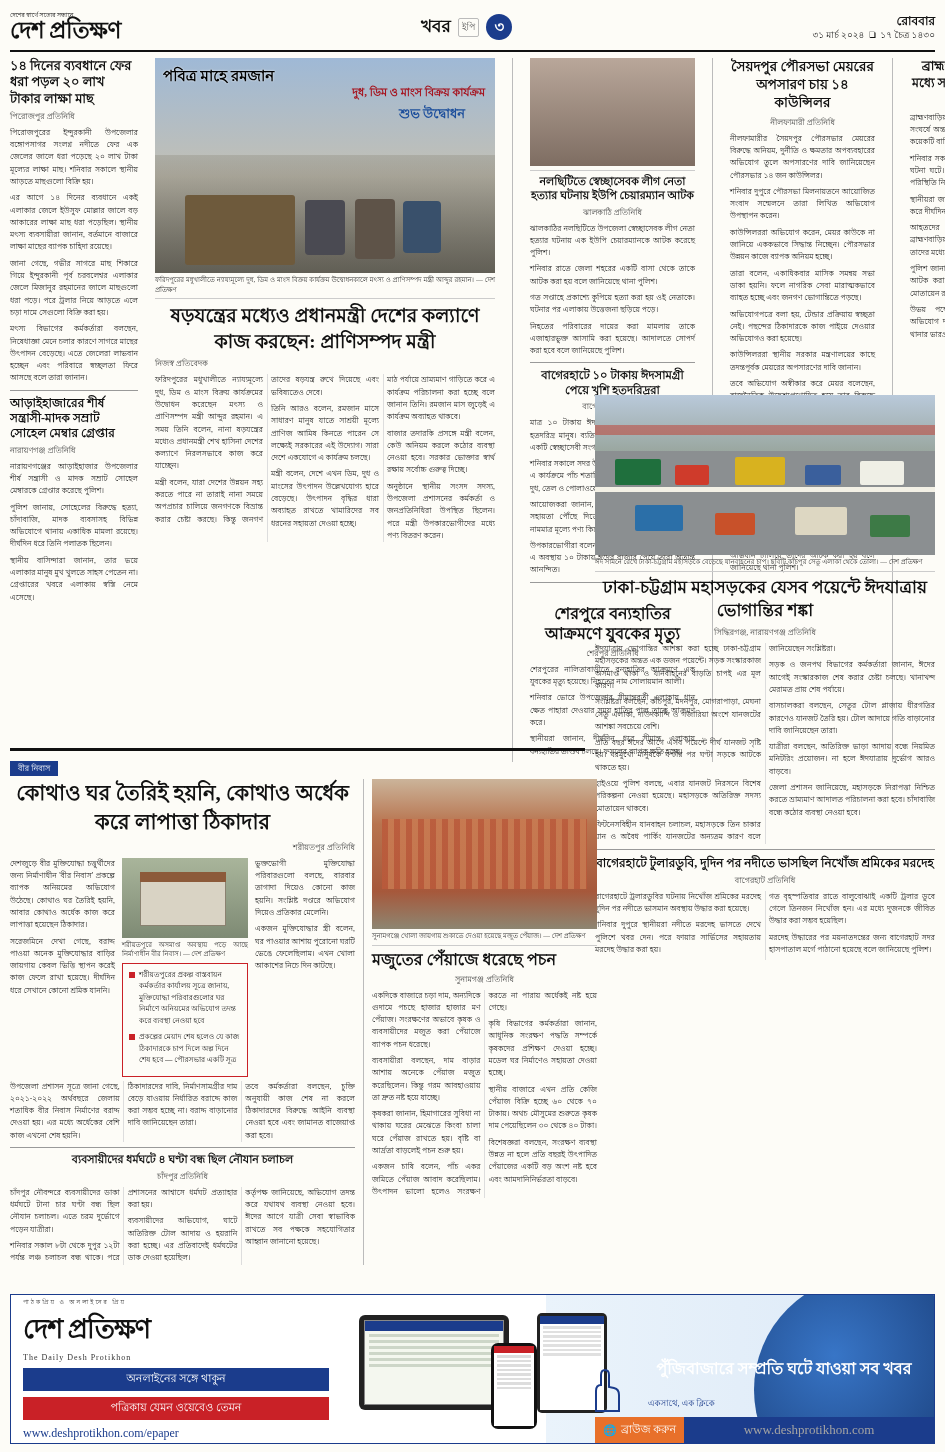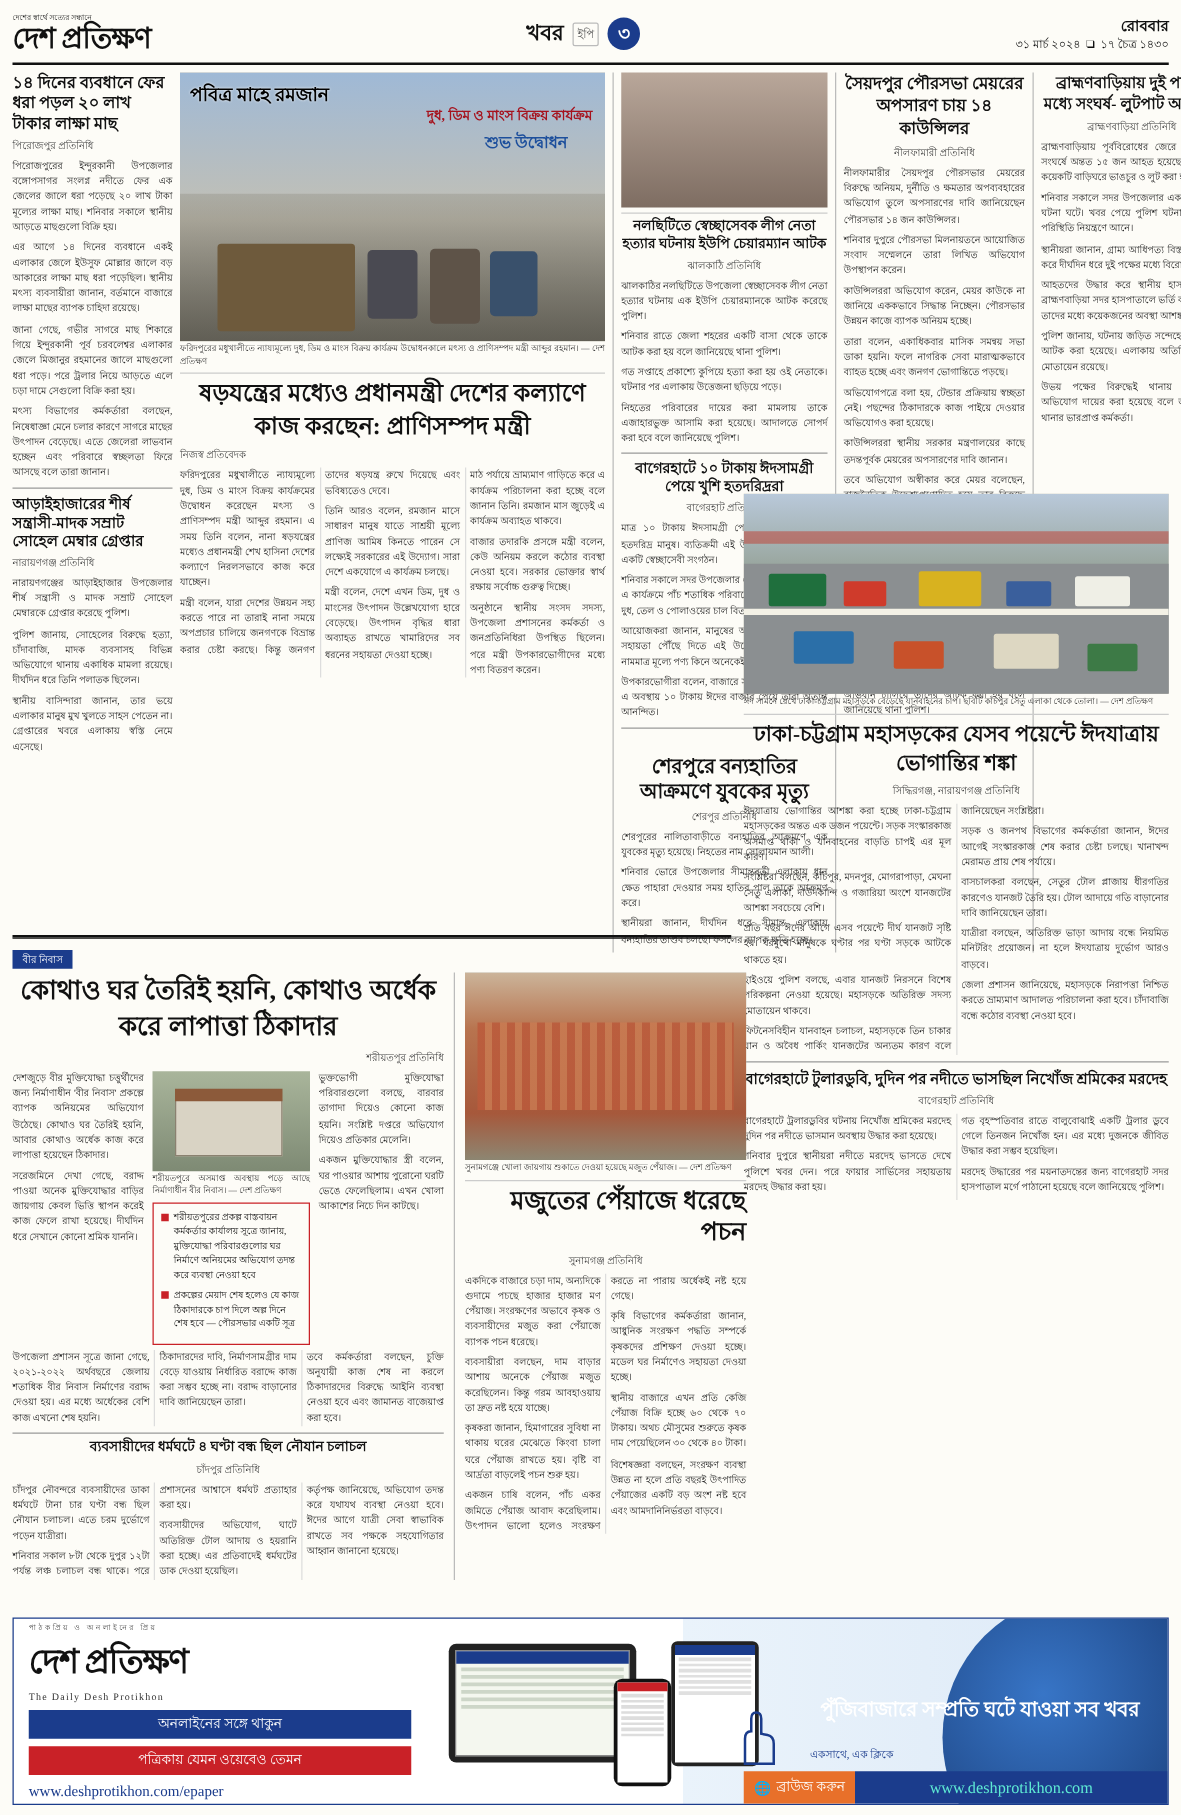--- a/index.html
+++ b/index.html
@@ -68,21 +68,21 @@
   .ad-mid { flex:1; position:relative; }
   .ad-right { width:300px; position:relative; display:flex; flex-direction:column; align-items:center; justify-content:center; }
   .globe {
     position:absolute; right:-50px; top:-20px; width:230px; height:230px; border-radius:50%;
     background:radial-gradient(circle at 35% 35%, #2f6fc4, #123a7a 70%);
     opacity:.95;
   }
   .ad-right-text { position:relative; z-index:2; color:#fff; text-align:center; font-size:16px; line-height:1.5; font-weight:bold;}
   .ad-bottom-bar { position:absolute; left:0; right:0; bottom:0; height:26px; display:flex; }
   .browse-btn { background:#e8702a; color:#fff; font-size:11px; display:flex; align-items:center; gap:4px; padding:0 8px;}
-  .site-btn { background:#1b3c8c; color:#5eead4; font-size:13px; flex:1; display:flex; align-items:center; justify-content:center;font-family:Liberation Serif, serif;}
+  .site-btn { background:#1b3c8c; color:#a3a3a3; font-size:13px; flex:1; display:flex; align-items:center; justify-content:center;font-family:Liberation Serif, serif;}
 
   
   .laptop { position:absolute; left:18px; top:20px; width:150px; height:95px; background:#222; border-radius:6px; padding:5px;}
   .laptop .scr { width:100%; height:100%; background:#f4f7ef; border:1px solid #888; }
   .laptop .scr .hdr { height:10px; background:#1b3c8c; }
   .laptop .scr .ln { height:3px; margin:3px 4px; background:#cdd6c8;}
   .phone { position:absolute; left:150px; top:48px; width:46px; height:86px; background:#111; border-radius:7px; padding:3px;}
   .phone .scr { width:100%; height:100%; background:#fff; }
   .phone .scr .hdr { height:7px; background:#c92127;}
   .phone .scr .ln { height:2.5px; margin:2px 3px; background:#ddd;}
@@ -114,21 +114,21 @@
       <span class="section-title">খবর</span>
       <span class="page-stamp">ইপি</span>
       <span class="pageno-badge">৩</span>
     </div>
     <div class="masthead-right">
       <div class="day">রোববার</div>
       <div><span>৩১ মার্চ ২০২৪</span> &nbsp;❑&nbsp; <span>১৭ চৈত্র ১৪৩০</span></div>
     </div>
   </div>
 
-  <div style="display:grid; grid-template-columns:128px 340px 1px 165px 1px 145px 1px 145px; gap:6px;">
+  <div style="display:grid; grid-template-columns:128px 340px 1px 165px 1px 145px 1px 145px; gap:17px;">
 
     <div>
       <div class="hl" style="font-size:13px;">১৪ দিনের ব্যবধানে ফের ধরা পড়ল ২০ লাখ টাকার লাক্ষা মাছ</div>
       <div class="byline">পিরোজপুর প্রতিনিধি</div>
       <div class="body-text">
         <p>পিরোজপুরের ইন্দুরকানী উপজেলার বঙ্গোপসাগর সংলগ্ন নদীতে ফের এক জেলের জালে ধরা পড়েছে ২০ লাখ টাকা মূল্যের লাক্ষা মাছ। শনিবার সকালে স্থানীয় আড়তে মাছগুলো বিক্রি হয়।</p>
         <p>এর আগে ১৪ দিনের ব্যবধানে একই এলাকার জেলে ইউসুফ মোল্লার জালে বড় আকারের লাক্ষা মাছ ধরা পড়েছিল। স্থানীয় মৎস্য ব্যবসায়ীরা জানান, বর্তমানে বাজারে লাক্ষা মাছের ব্যাপক চাহিদা রয়েছে।</p>
         <p>জানা গেছে, গভীর সাগরে মাছ শিকারে গিয়ে ইন্দুরকানী পূর্ব চরবলেশ্বর এলাকার জেলে মিজানুর রহমানের জালে মাছগুলো ধরা পড়ে। পরে ট্রলার নিয়ে আড়তে এলে চড়া দামে সেগুলো বিক্রি করা হয়।</p>
         <p>মৎস্য বিভাগের কর্মকর্তারা বলছেন, নিষেধাজ্ঞা মেনে চলার কারণে সাগরে মাছের উৎপাদন বেড়েছে। এতে জেলেরা লাভবান হচ্ছেন এবং পরিবারে স্বচ্ছলতা ফিরে আসছে বলে তারা জানান।</p>
       </div>
@@ -340,21 +340,21 @@
 
       <div class="vsep"></div>
 
       <div>
         <div class="photo" style="height:150px;">
           <div style="position:absolute;inset:0;background:linear-gradient(180deg,#cbb49a 0%,#b8744f 30%,#a6583b 75%,#8d8672 100%);"></div>
           <div style="position:absolute;left:10px;top:40px;right:10px;height:70px;background:repeating-linear-gradient(90deg,#bb5a3b 0 6px,#c97a51 6px 12px);opacity:.85;"></div>
         </div>
         <div class="cap">সুনামগঞ্জে খোলা জায়গায় শুকাতে দেওয়া হয়েছে মজুত পেঁয়াজ। — দেশ প্রতিক্ষণ</div>
         <div class="thin-rule"></div>
-        <div class="hl" style="font-size:20px; text-align:right;">মজুতের পেঁয়াজে ধরেছে পচন</div>
+        <div class="hl" style="font-size:16px; text-align:left;">মজুতের পেঁয়াজে ধরেছে পচন</div>
         <div class="byline" style="text-align:center;">সুনামগঞ্জ প্রতিনিধি</div>
         <div class="body-text cols2">
           <p>একদিকে বাজারে চড়া দাম, অন্যদিকে গুদামে পচছে হাজার হাজার মণ পেঁয়াজ। সংরক্ষণের অভাবে কৃষক ও ব্যবসায়ীদের মজুত করা পেঁয়াজে ব্যাপক পচন ধরেছে।</p>
           <p>ব্যবসায়ীরা বলছেন, দাম বাড়ার আশায় অনেকে পেঁয়াজ মজুত করেছিলেন। কিন্তু গরম আবহাওয়ায় তা দ্রুত নষ্ট হয়ে যাচ্ছে।</p>
           <p>কৃষকরা জানান, হিমাগারের সুবিধা না থাকায় ঘরের মেঝেতে কিংবা চালা ঘরে পেঁয়াজ রাখতে হয়। বৃষ্টি বা আর্দ্রতা বাড়লেই পচন শুরু হয়।</p>
           <p>একজন চাষি বলেন, পাঁচ একর জমিতে পেঁয়াজ আবাদ করেছিলাম। উৎপাদন ভালো হলেও সংরক্ষণ করতে না পারায় অর্ধেকই নষ্ট হয়ে গেছে।</p>
           <p>কৃষি বিভাগের কর্মকর্তারা জানান, আধুনিক সংরক্ষণ পদ্ধতি সম্পর্কে কৃষকদের প্রশিক্ষণ দেওয়া হচ্ছে। মডেল ঘর নির্মাণেও সহায়তা দেওয়া হচ্ছে।</p>
           <p>স্থানীয় বাজারে এখন প্রতি কেজি পেঁয়াজ বিক্রি হচ্ছে ৬০ থেকে ৭০ টাকায়। অথচ মৌসুমের শুরুতে কৃষক দাম পেয়েছিলেন ৩০ থেকে ৪০ টাকা।</p>
           <p>বিশেষজ্ঞরা বলছেন, সংরক্ষণ ব্যবস্থা উন্নত না হলে প্রতি বছরই উৎপাদিত পেঁয়াজের একটি বড় অংশ নষ্ট হবে এবং আমদানিনির্ভরতা বাড়বে।</p>
         </div>

